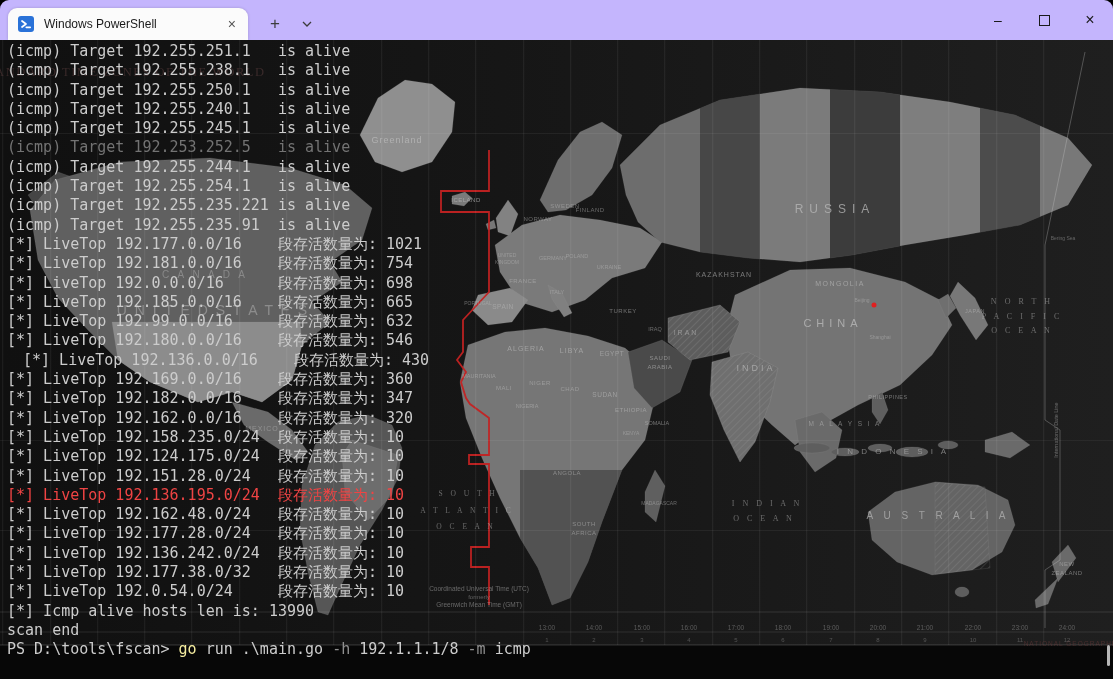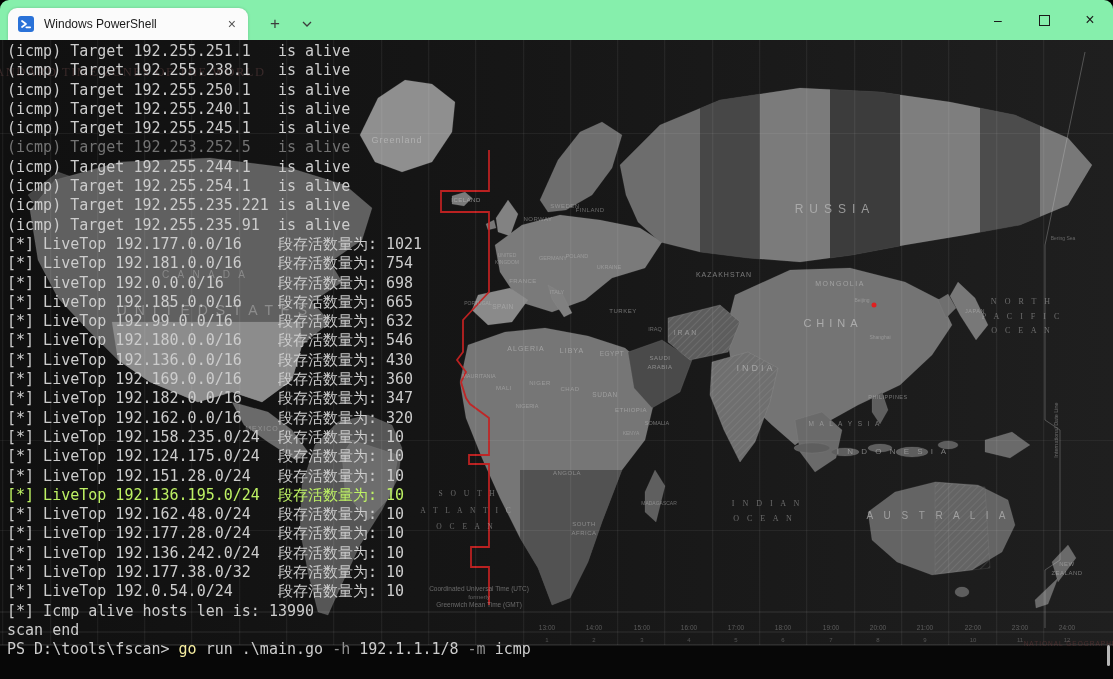--- a/index.html
+++ b/index.html
@@ -1,19 +1,19 @@
 <!DOCTYPE html>
 <html><head>
 <meta charset="utf-8">
 <style>
   html,body{margin:0;padding:0;background:#000;}
   .window{position:relative;width:1113px;height:679px;overflow:hidden;border-radius:9px 9px 0 0;
           font-family:"Liberation Sans",sans-serif;background:#0c0c0c;}
   
-  .titlebar{position:absolute;top:0;left:0;width:100%;height:40px;background:#86efac;display:flex;align-items:flex-end;}
+  .titlebar{position:absolute;top:0;left:0;width:100%;height:40px;background:#c4b5fd;display:flex;align-items:flex-end;}
   .tab{position:relative;margin-left:8px;width:240px;height:32px;background:#fbfbfb;border-radius:9px 9px 0 0;
        display:flex;align-items:center;box-shadow:0 0 3px rgba(0,0,0,.18);}
   .ps-icon{margin-left:10px;width:16px;height:16px;flex:0 0 16px;}
   .tab-title{margin-left:10px;font-size:12px;color:#1a1a1a;white-space:nowrap;overflow:hidden;flex:1 1 auto;}
   .tab-close{flex:0 0 auto;margin-right:12px;font-size:14px;color:#555;cursor:default;line-height:1;}
   .bar-btn{height:32px;display:flex;align-items:center;justify-content:center;color:#3c3c3c;}
   .newtab{width:30px;font-size:17px;font-weight:400;margin-left:12px;}
   .dropdown{width:30px;margin-left:2px;}
   .spacer{flex:1 1 auto;}
   .ctrls{display:flex;align-self:stretch;}
@@ -264,28 +264,28 @@
         <div class="tline"><span style="color: rgb(204, 204, 204);">(icmp) Target 192.255.244.1   is alive</span></div>
         <div class="tline"><span style="color: rgb(204, 204, 204);">(icmp) Target 192.255.254.1   is alive</span></div>
         <div class="tline"><span style="color: rgb(204, 204, 204); text-align: right;">(icmp) Target 192.255.235.221 is alive</span></div>
         <div class="tline"><span style="color: rgb(204, 204, 204);">(icmp) Target 192.255.235.91  is alive</span></div>
         <div class="tline"><span style="color: rgb(204, 204, 204);">[*] LiveTop 192.177.0.0/16    段存活数量为: 1021</span></div>
         <div class="tline"><span style="color: rgb(204, 204, 204);">[*] LiveTop 192.181.0.0/16    段存活数量为: 754</span></div>
         <div class="tline"><span style="color: rgb(204, 204, 204);">[*] LiveTop 192.0.0.0/16      段存活数量为: 698</span></div>
         <div class="tline"><span style="color: rgb(204, 204, 204);">[*] LiveTop 192.185.0.0/16    段存活数量为: 665</span></div>
         <div class="tline"><span style="color: rgb(204, 204, 204);">[*] LiveTop 192.99.0.0/16     段存活数量为: 632</span></div>
         <div class="tline"><span style="color: rgb(204, 204, 204);">[*] LiveTop 192.180.0.0/16    段存活数量为: 546</span></div>
-        <div class="tline"><span style="color: rgb(204, 204, 204);">[*] LiveTop 192.136.0.0/16    段存活数量为: 430</span></div>
+        <div class="tline"><span style="color: rgb(204, 204, 204); margin-left: 16px;">[*] LiveTop 192.136.0.0/16    段存活数量为: 430</span></div>
         <div class="tline"><span style="color: rgb(204, 204, 204);">[*] LiveTop 192.169.0.0/16    段存活数量为: 360</span></div>
         <div class="tline"><span style="color: rgb(204, 204, 204);">[*] LiveTop 192.182.0.0/16    段存活数量为: 347</span></div>
         <div class="tline"><span style="color: rgb(204, 204, 204);">[*] LiveTop 192.162.0.0/16    段存活数量为: 320</span></div>
         <div class="tline"><span style="color: rgb(204, 204, 204);">[*] LiveTop 192.158.235.0/24  段存活数量为: 10</span></div>
         <div class="tline"><span style="color: rgb(204, 204, 204);">[*] LiveTop 192.124.175.0/24  段存活数量为: 10</span></div>
         <div class="tline"><span style="color: rgb(204, 204, 204);">[*] LiveTop 192.151.28.0/24   段存活数量为: 10</span></div>
-        <div class="tline"><span style="color: #bef264;">[*] LiveTop 192.136.195.0/24  段存活数量为: 10</span></div>
+        <div class="tline"><span style="color: #ef4444;">[*] LiveTop 192.136.195.0/24  段存活数量为: 10</span></div>
         <div class="tline"><span style="color: rgb(204, 204, 204);">[*] LiveTop 192.162.48.0/24   段存活数量为: 10</span></div>
         <div class="tline"><span style="color: rgb(204, 204, 204);">[*] LiveTop 192.177.28.0/24   段存活数量为: 10</span></div>
         <div class="tline"><span style="color: rgb(204, 204, 204);">[*] LiveTop 192.136.242.0/24  段存活数量为: 10</span></div>
         <div class="tline"><span style="color: rgb(204, 204, 204);">[*] LiveTop 192.177.38.0/32   段存活数量为: 10</span></div>
         <div class="tline"><span style="color: rgb(204, 204, 204);">[*] LiveTop 192.0.54.0/24     段存活数量为: 10</span></div>
         <div class="tline"><span style="color: rgb(204, 204, 204);">[*] Icmp alive hosts len is: 13990</span></div>
         <div class="tline"><span style="color: rgb(204, 204, 204);">scan end</span></div>
         <div class="tline"><span style="color: rgb(204, 204, 204);">PS D:\tools\fscan&gt; </span><span style="color: rgb(245, 237, 160);">go</span><span style="color: rgb(204, 204, 204);"> run .\main.go </span><span style="color: rgb(143, 143, 143);">-h</span><span style="color: rgb(204, 204, 204);"> 192.1.1.1/8 </span><span style="color: rgb(143, 143, 143);">-m</span><span style="color: rgb(204, 204, 204);"> icmp</span></div>
       </div>
 

